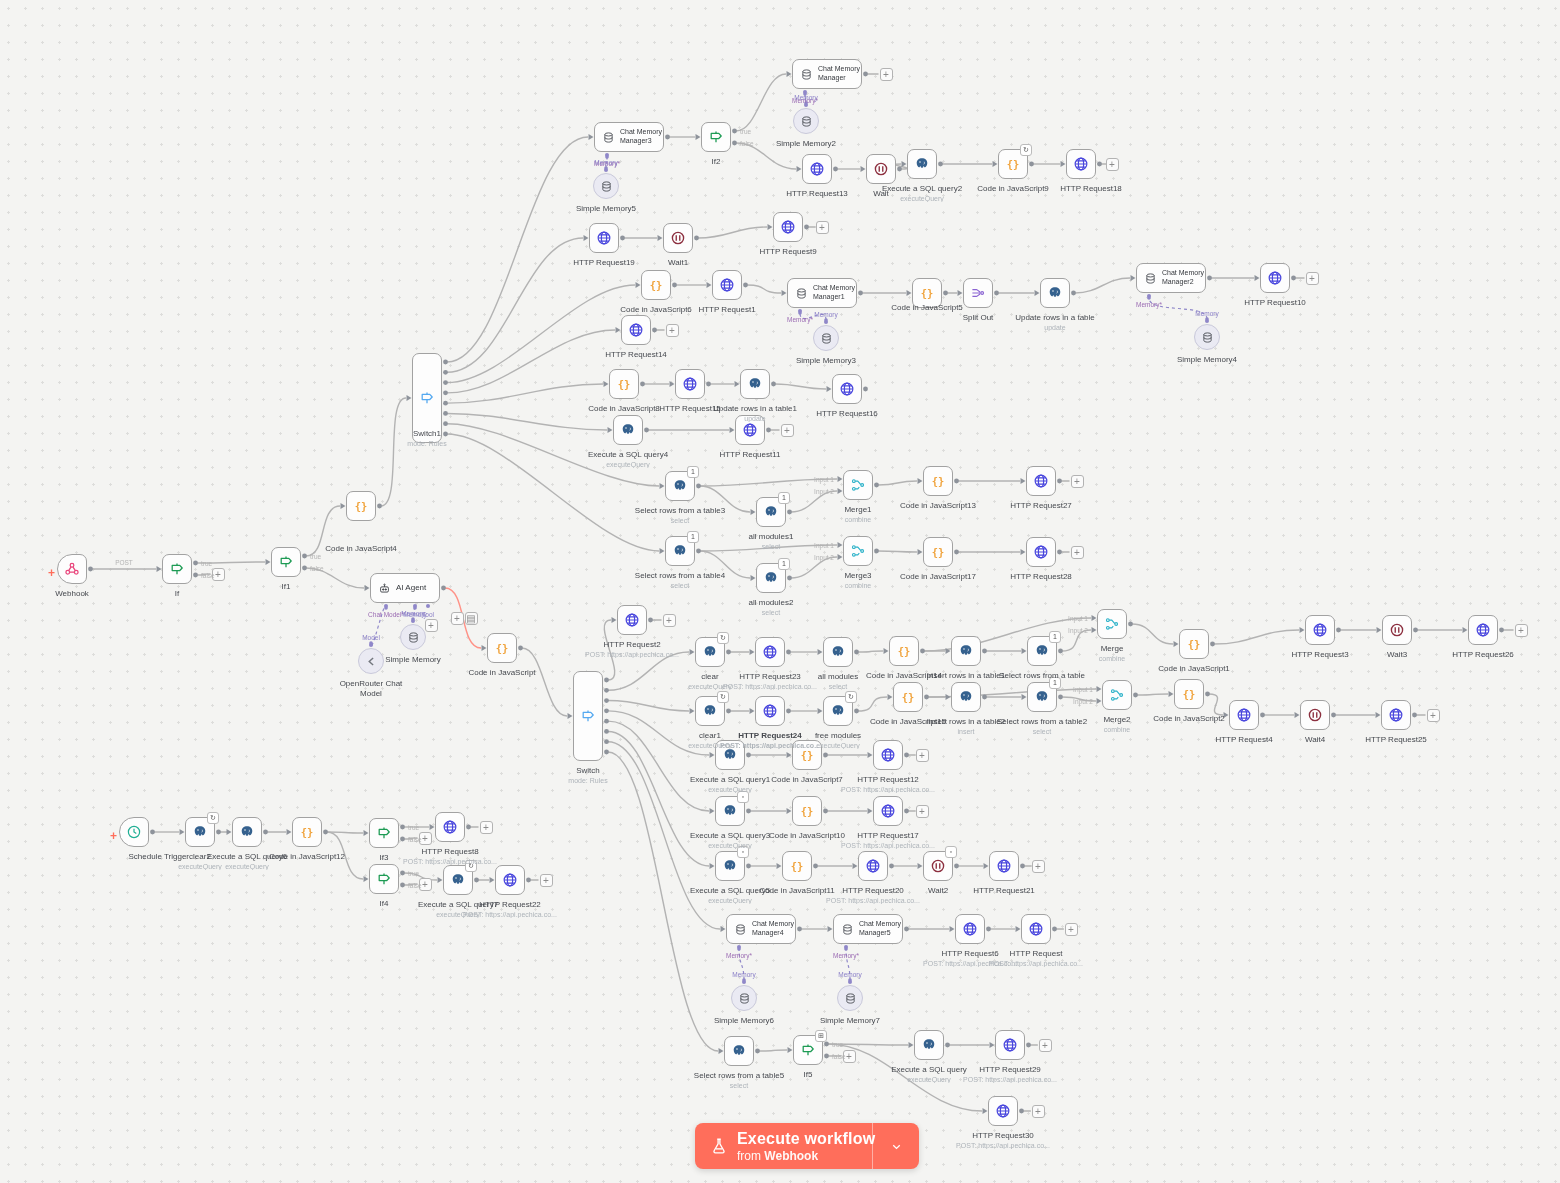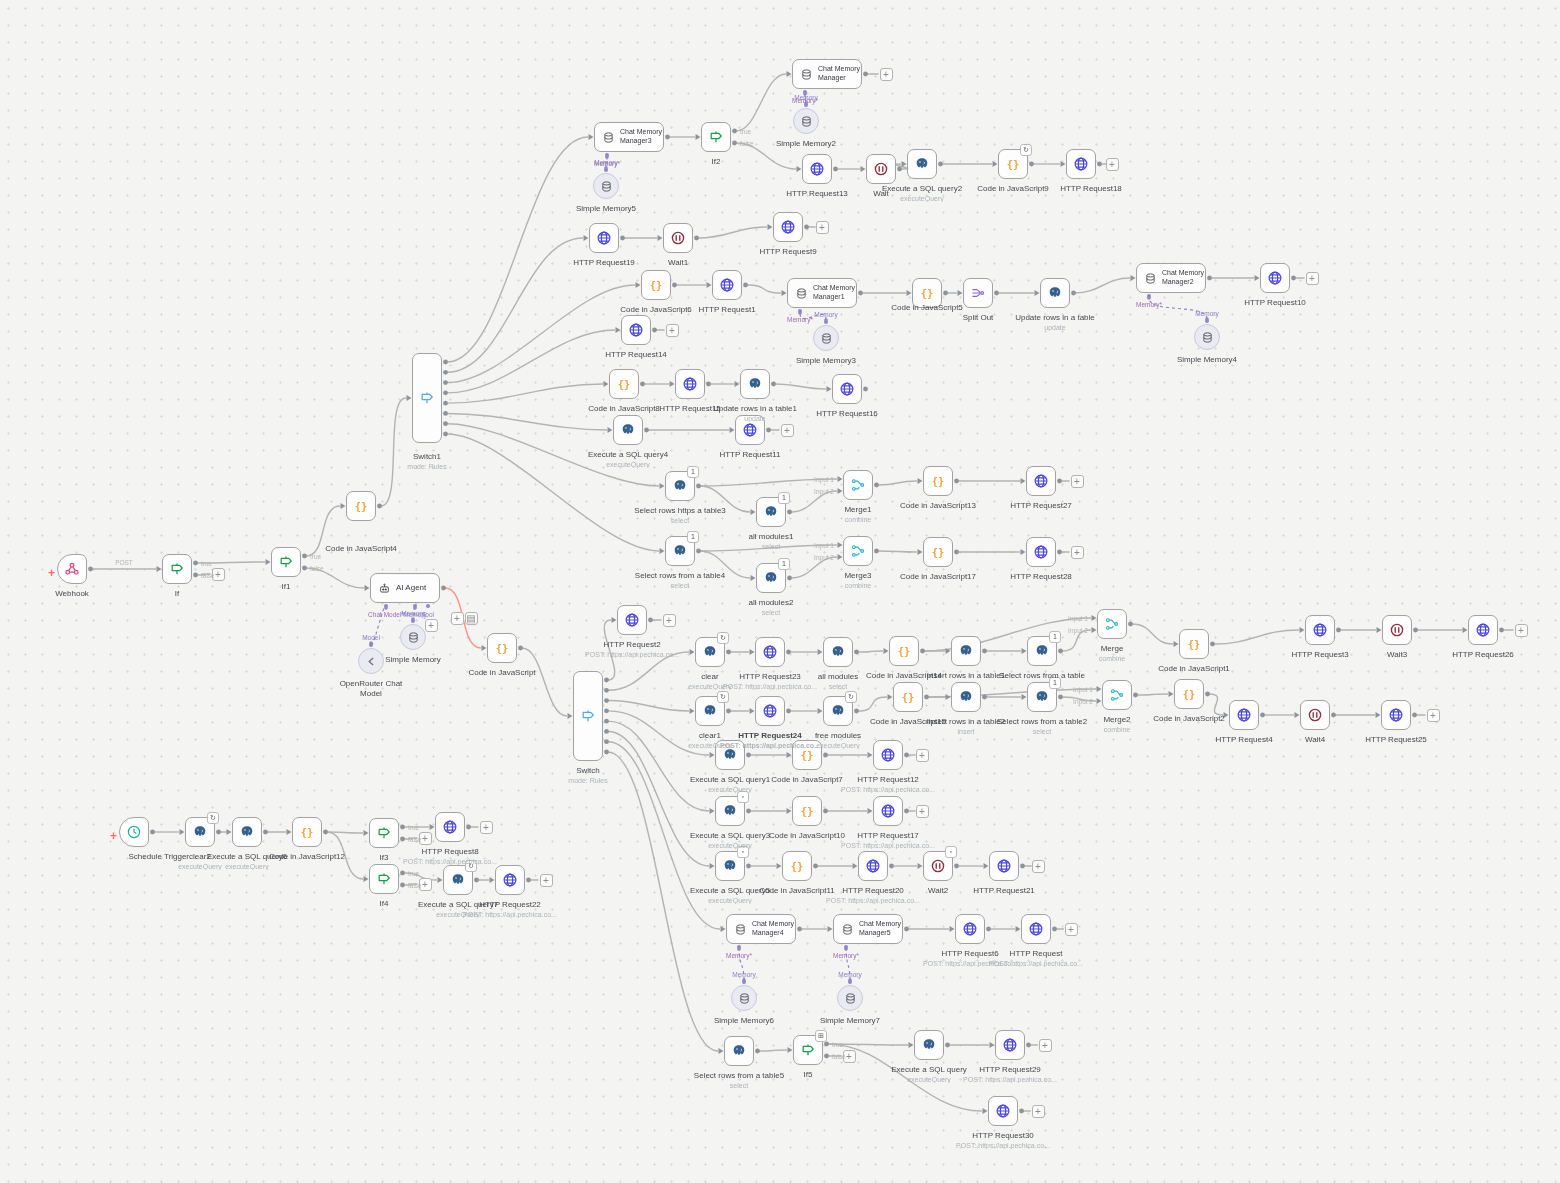--- a/index.html
+++ b/index.html
@@ -400,20 +400,38 @@
       <circle cx="826.5" cy="1044" r="2.4" fill="#8e939b"></circle>
       <circle cx="826.5" cy="1056" r="2.4" fill="#8e939b"></circle>
       <path d="M787.5,1047 L792.5,1050 L787.5,1053 Z" fill="#8e939b"></path>
       <circle cx="947.5" cy="1045" r="2.4" fill="#8e939b"></circle>
       <path d="M908.5,1042 L913.5,1045 L908.5,1048 Z" fill="#8e939b"></path>
       <circle cx="1028.5" cy="1045" r="2.4" fill="#8e939b"></circle>
       <path d="M989.5,1042 L994.5,1045 L989.5,1048 Z" fill="#8e939b"></path>
       <circle cx="1021.5" cy="1111" r="2.4" fill="#8e939b"></circle>
       <path d="M982.5,1108 L987.5,1111 L982.5,1114 Z" fill="#8e939b"></path>
     </svg>
+<div class="xbtn">
+  <svg class="xico" viewBox="0 0 20 20">
+        <g fill="none" stroke="#fff" stroke-width="1.5">
+          <path d="M8 2.5h4M9 2.5v5.2l-4.4 7.6c-.6 1 .1 2.4 1.3 2.4h8.2c1.2 0 1.9-1.4 1.3-2.4L11 7.7V2.5"></path>
+          <path d="M6.6 13.2h6.8"></path>
+        </g>
+      </svg>
+  <div class="xtxt">
+    <div class="t1">Execute workflow</div>
+    <div class="t2"><span>from</span> <b>Webhook</b></div>
+  </div>
+  <div class="xdiv"></div>
+  <div class="xcaret">
+    <svg width="13" height="13" viewBox="0 0 20 20">
+          <path d="M5 8l5 5 5-5" fill="none" stroke="#fff" stroke-width="2"></path>
+        </svg>
+  </div>
+</div>
 <div class="node trig" style="left: 57px; top: 554px; width: 30px; height: 30px; border-radius: 15px 7px 7px 15px;">
       <span style="display:flex;flex:none">
         <svg width="16" height="16" viewBox="0 0 20 20">
           <g fill="none" stroke="#e9467c" stroke-width="1.6">
             <circle cx="10" cy="5.3" r="2.3"></circle>
             <circle cx="4.7" cy="14" r="2.3"></circle>
             <circle cx="15.3" cy="14" r="2.3"></circle>
             <path d="M8.9 7.3L6 11.8M11.1 7.3l2.9 4.5M7 14h6"></path>
           </g>
         </svg>
@@ -461,21 +479,21 @@
     <div class="node tall" style="left: 412px; top: 353px; width: 30px; height: 90px;">
       <span style="display:flex;flex:none">
         <svg width="16" height="16" viewBox="0 0 20 20">
           <g fill="none" stroke="#55a9f0" stroke-width="1.6" stroke-linejoin="round">
             <path d="M4 5.5h9.5l3 3.2-3 3.2H4z"></path>
             <path d="M10 11.9v4.6M10 3v2.5"></path>
           </g>
         </svg>
       </span>
     </div>
-    <div class="lblbox" style="left: 427px; top: 452px; width: 110px;">
+    <div class="lblbox" style="left: 427px; top: 429px; width: 110px;">
       <div class="lbl">Switch1</div>
       <div class="sub">mode: Rules</div>
     </div>
     <div class="node agent" style="left: 370px; top: 573px; width: 70px; height: 30px;">
       <span style="display:flex;flex:none">
         <svg width="13" height="13" viewBox="0 0 20 20">
           <g fill="none" stroke="#3c3f44" stroke-width="1.4">
             <rect x="4" y="7.5" width="12" height="8" rx="2"></rect>
             <circle cx="8" cy="11.5" r="1" fill="#3c3f44"></circle>
             <circle cx="12" cy="11.5" r="1" fill="#3c3f44"></circle>
@@ -923,21 +941,21 @@
       <span style="display:flex;flex:none">
         <svg width="16" height="16" viewBox="0 0 20 20">
           <path fill="#35618e" d="M10 2.8c-3.9 0-6.6 2.5-6.6 5.8 0 2.6 1.4 4.5 2.7 5.4.5.4 1.1.2 1.2-.4.1-.5.2-1.1.5-1.1s.5.6.6 1.3c.1.8.8.8 1.6.8s1.5 0 1.6-.8c.1-.7.3-1.3.6-1.3s.4.6.5 1.1c.1.6.7.8 1.2.4 1.3-.9 2.7-2.8 2.7-5.4 0-3.3-2.7-5.8-6.6-5.8z"></path>
           <circle cx="7.5" cy="7.6" r=".9" fill="#fff"></circle>
           <path d="M12.8 7.2c.5 1.2.2 2.6-.6 3.2" stroke="#fff" stroke-width=".9" fill="none"></path>
         </svg>
       </span>
       <span class="badge">1</span>
     </div>
     <div class="lblbox" style="left: 680px; top: 506px; width: 100px;">
-      <div class="lbl">Select rows https a table3</div>
+      <div class="lbl">Select rows from a table3</div>
       <div class="sub">select</div>
     </div>
     <div class="node sq" style="left: 756px; top: 497px; width: 30px; height: 30px;">
       <span style="display:flex;flex:none">
         <svg width="16" height="16" viewBox="0 0 20 20">
           <path fill="#35618e" d="M10 2.8c-3.9 0-6.6 2.5-6.6 5.8 0 2.6 1.4 4.5 2.7 5.4.5.4 1.1.2 1.2-.4.1-.5.2-1.1.5-1.1s.5.6.6 1.3c.1.8.8.8 1.6.8s1.5 0 1.6-.8c.1-.7.3-1.3.6-1.3s.4.6.5 1.1c.1.6.7.8 1.2.4 1.3-.9 2.7-2.8 2.7-5.4 0-3.3-2.7-5.8-6.6-5.8z"></path>
           <circle cx="7.5" cy="7.6" r=".9" fill="#fff"></circle>
           <path d="M12.8 7.2c.5 1.2.2 2.6-.6 3.2" stroke="#fff" stroke-width=".9" fill="none"></path>
         </svg>
       </span>

